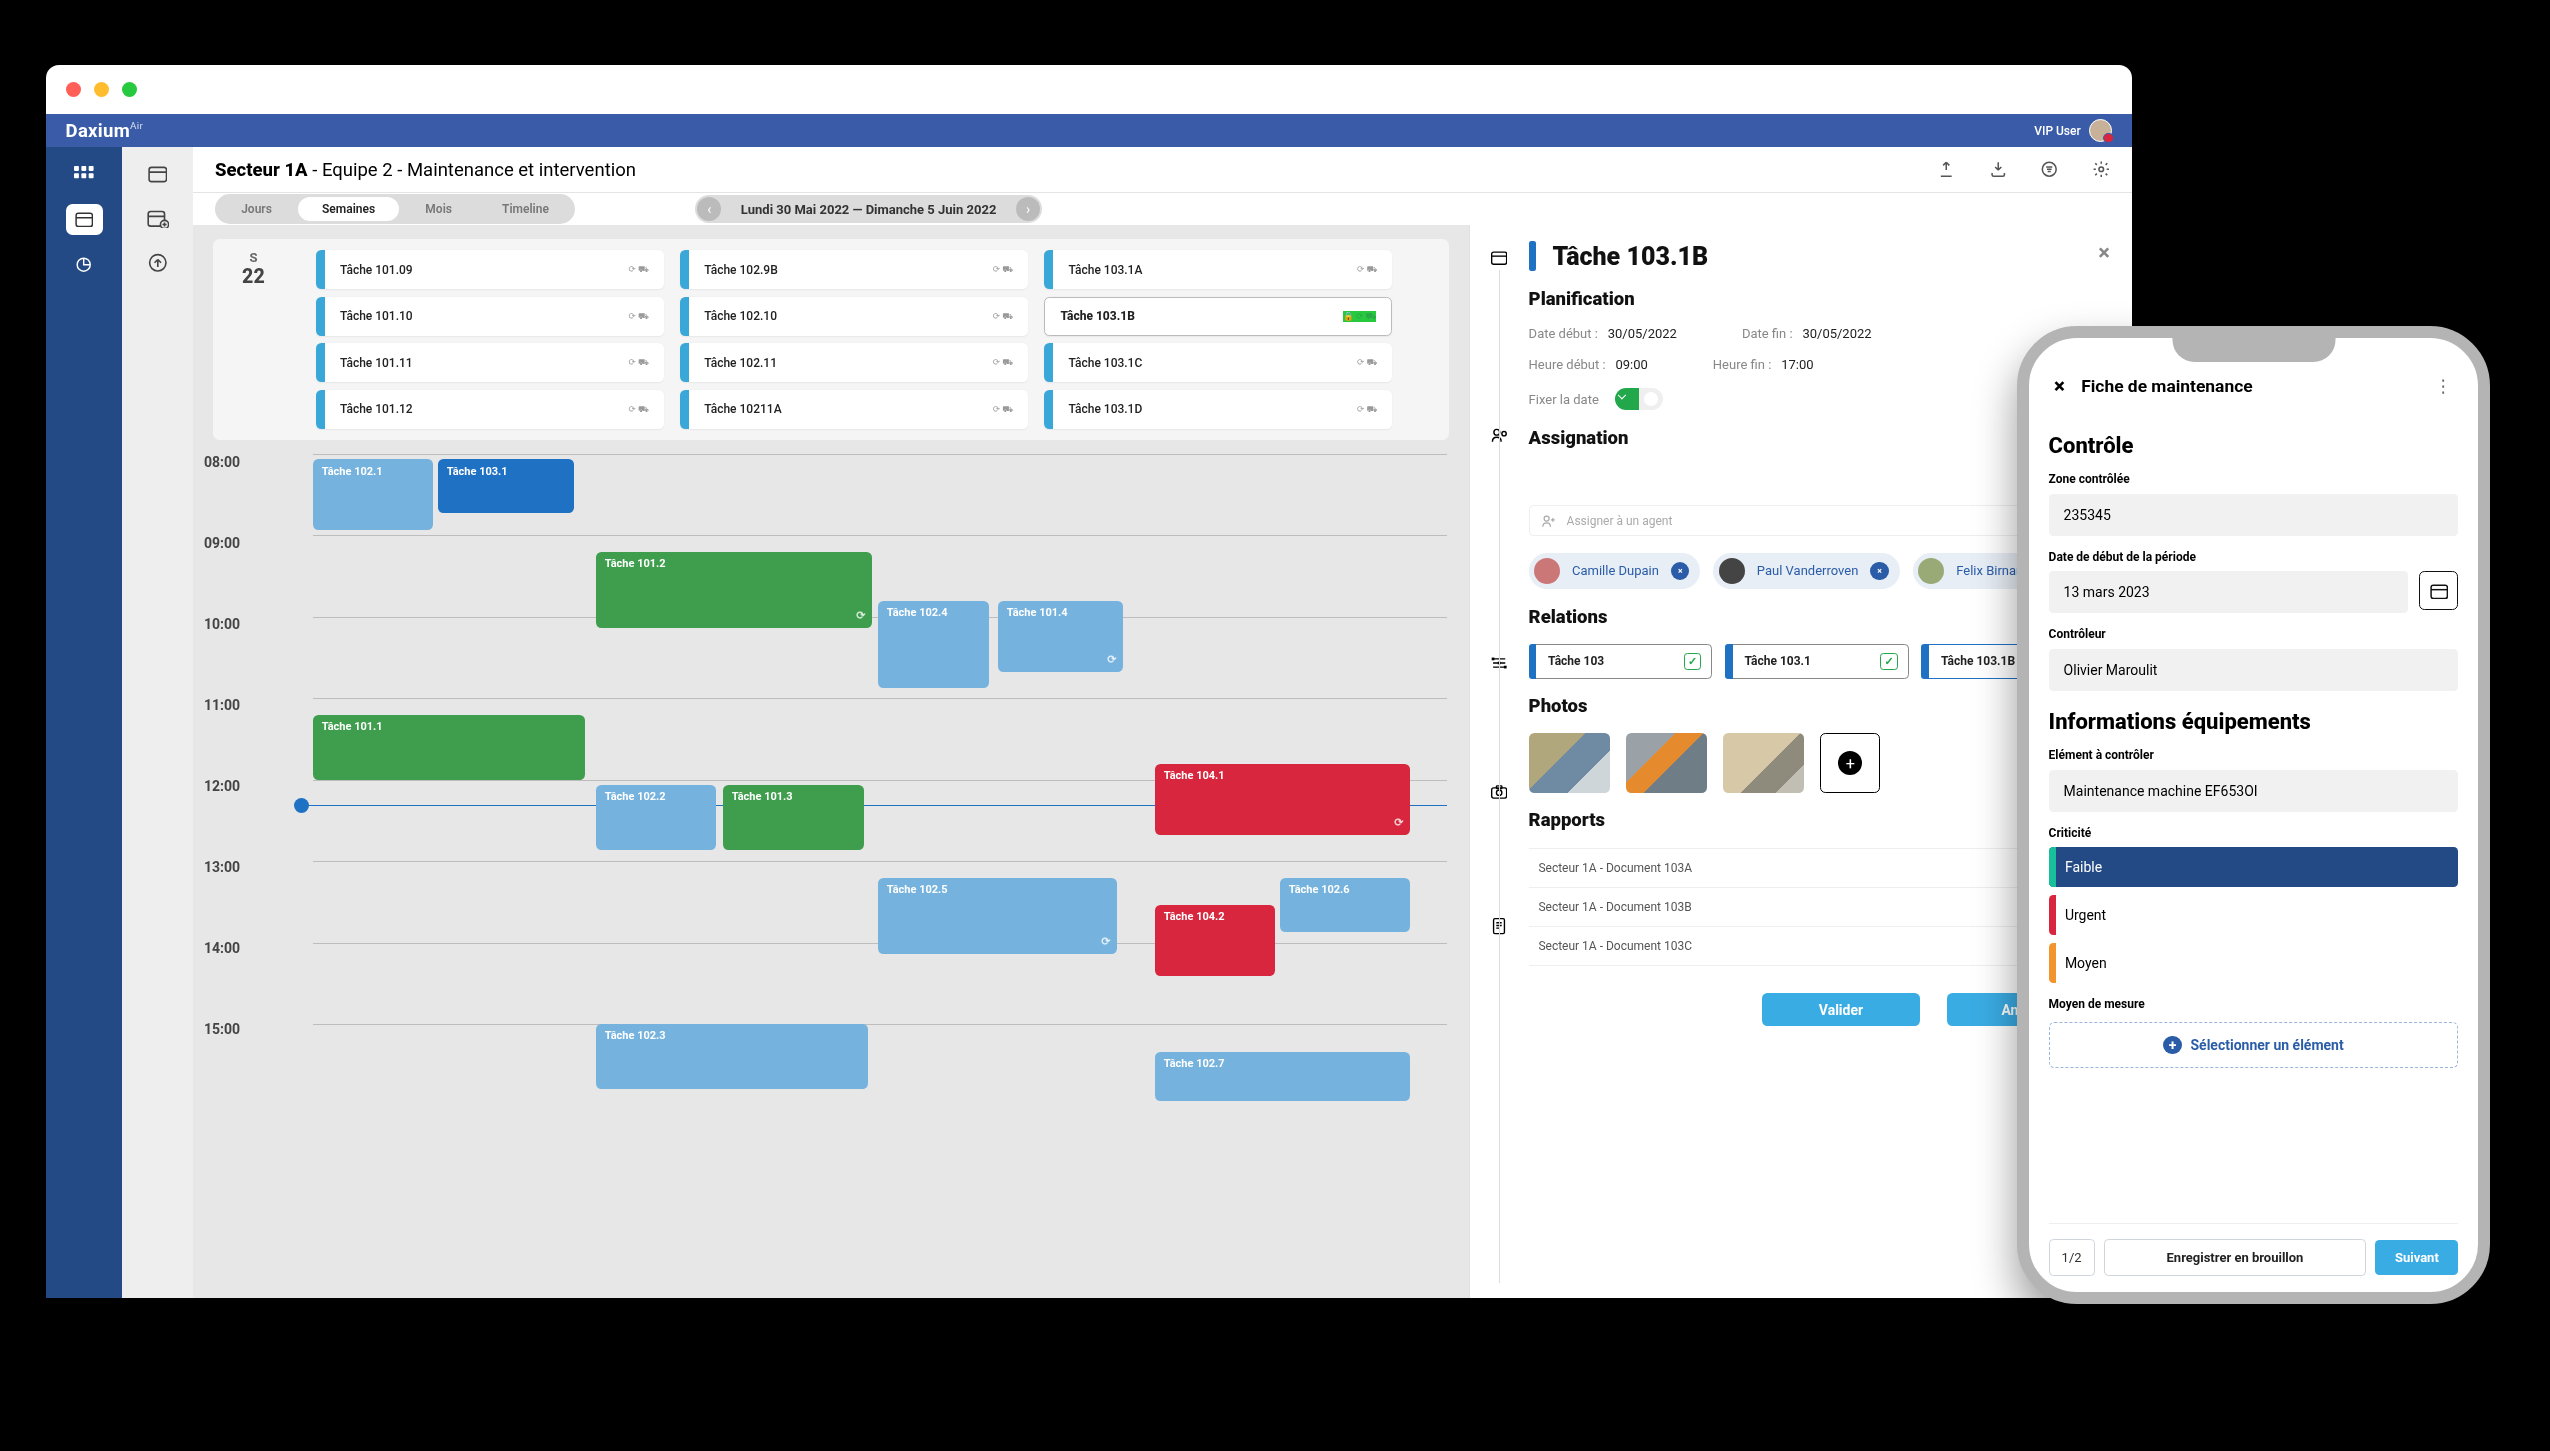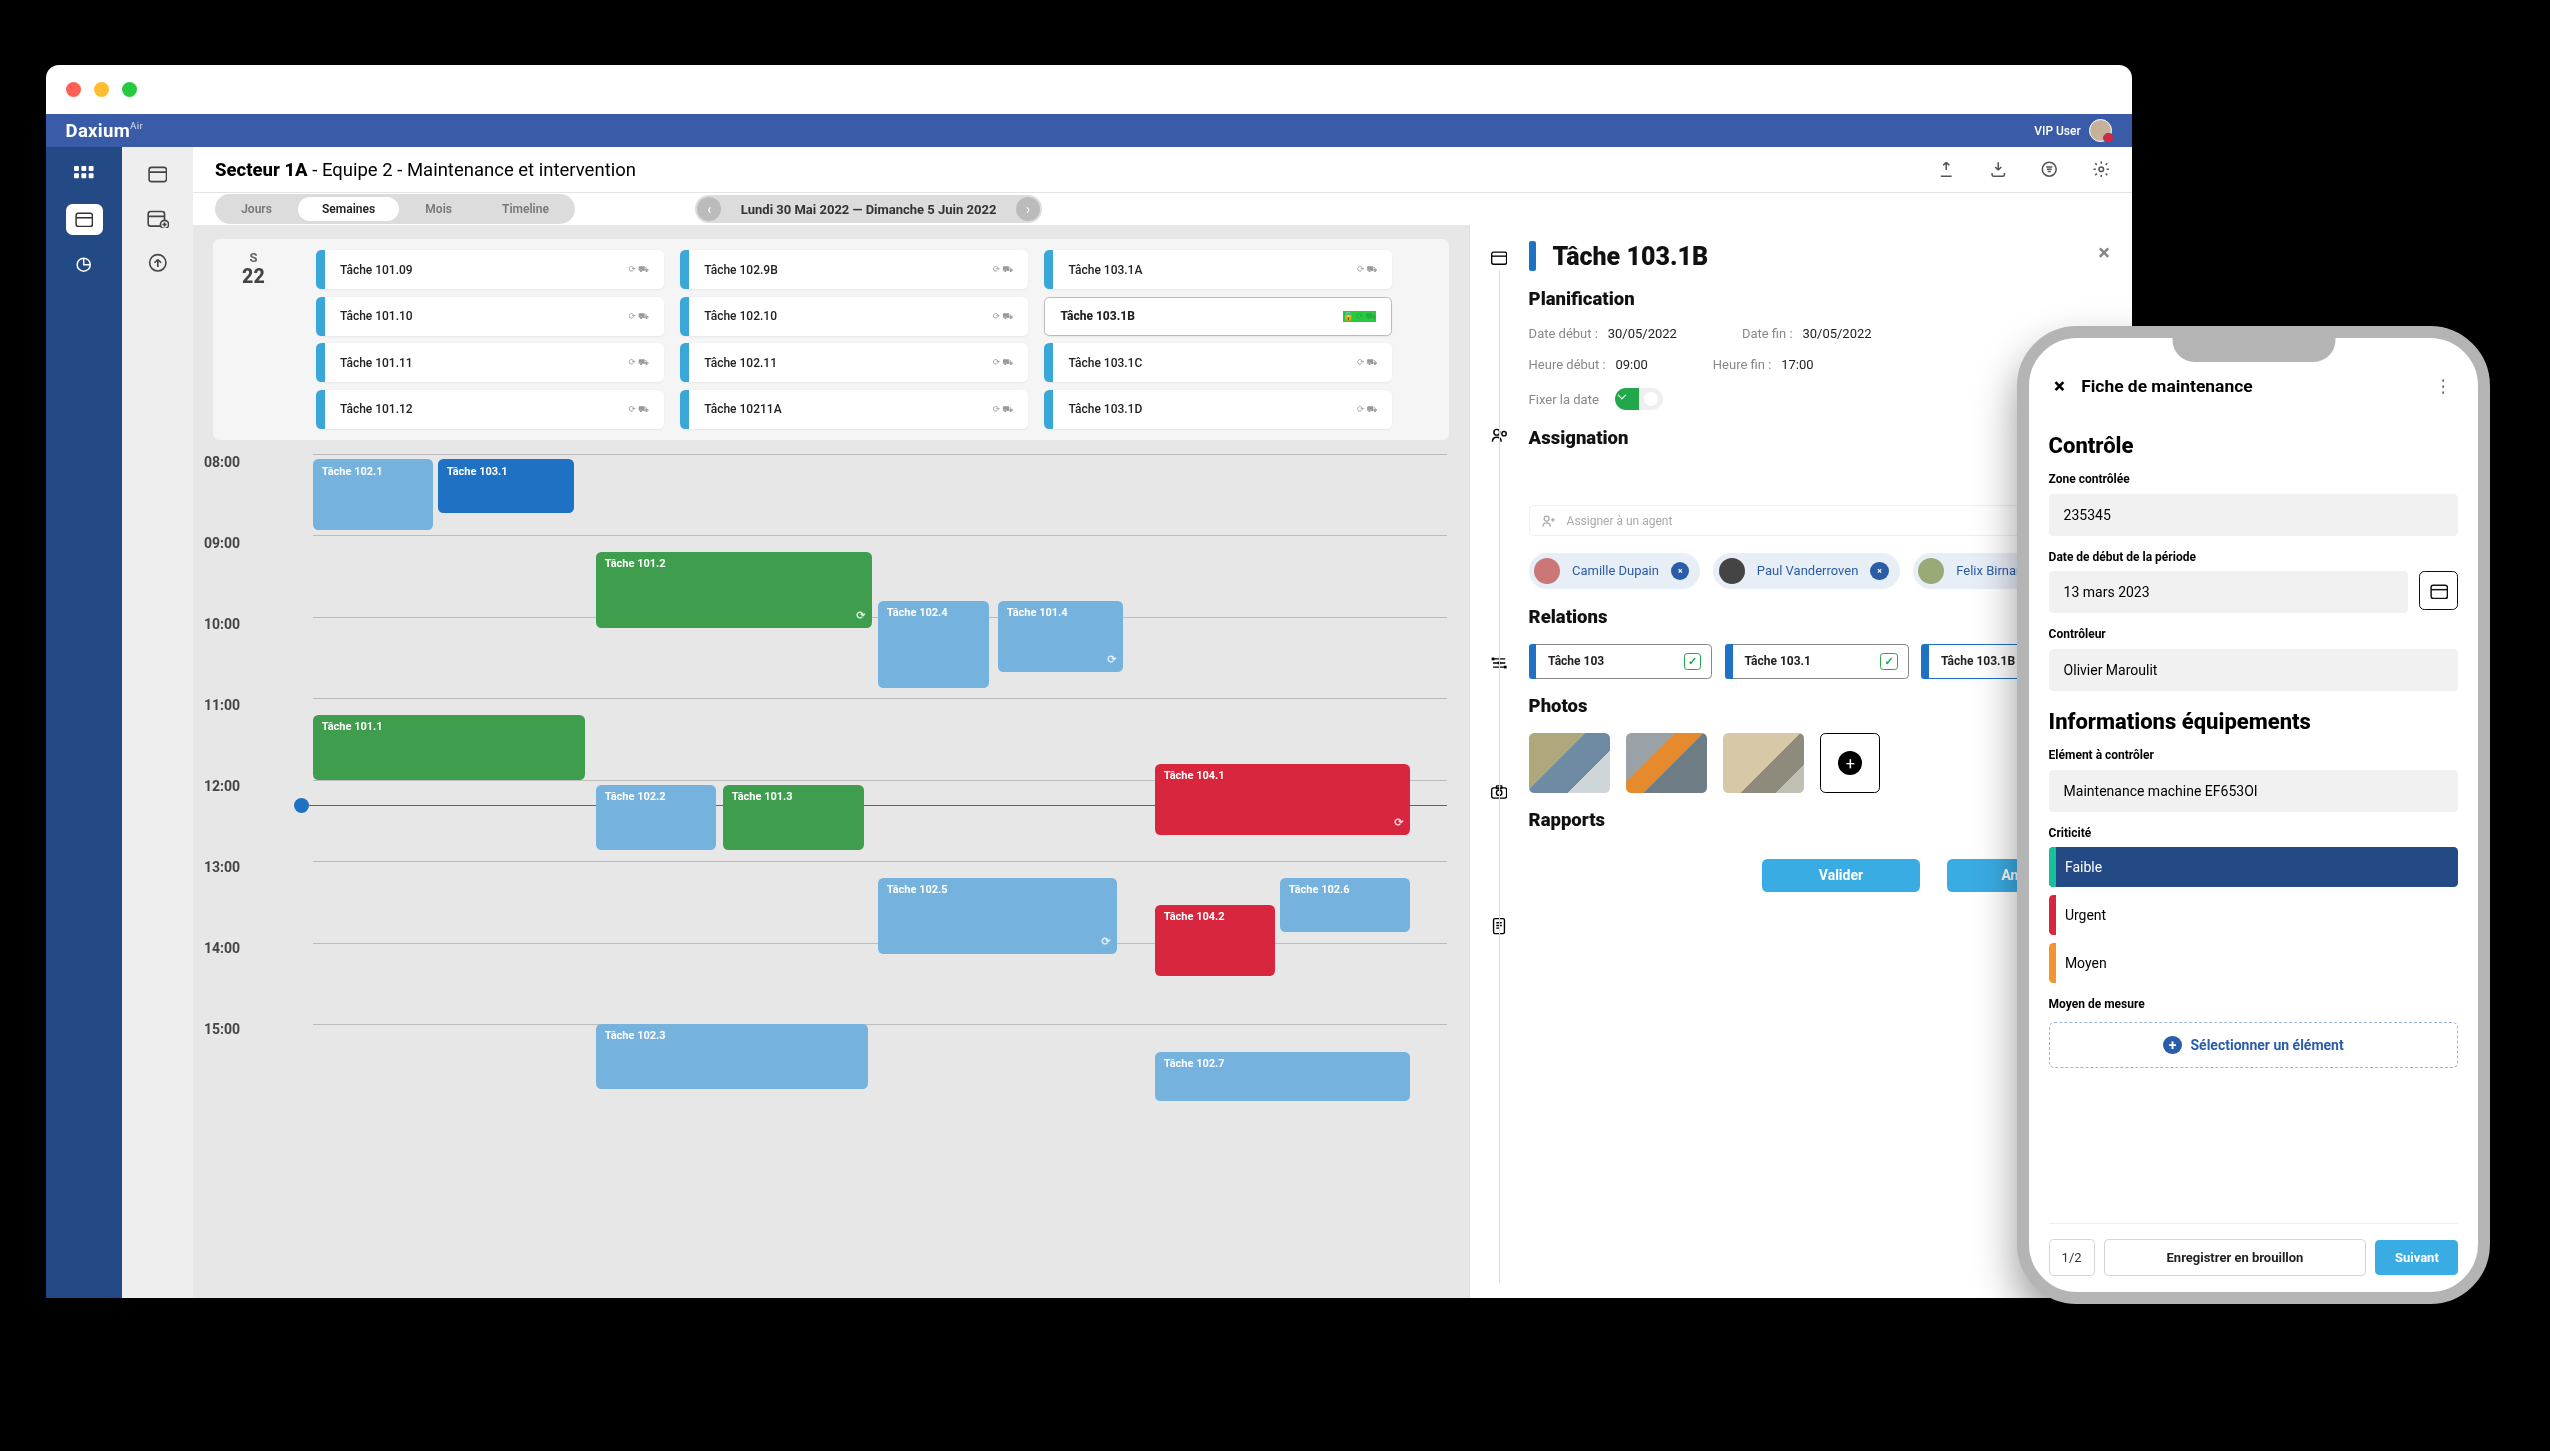--- a/index.html
+++ b/index.html
@@ -544,20 +544,25 @@
             <div class="photo-row">
               <div class="photo"></div>
               <div class="photo p2"></div>
               <div class="photo p3"></div>
               <div class="photo-add">
                   <div class="plus-circle">+</div>
                 </div>
             </div>
 
             <h2 class="section-h">Rapports</h2>
+            <div class="reports">
+              <div class="report-row">Secteur 1A - Document 103A</div>
+              <div class="report-row">Secteur 1A - Document 103B</div>
+              <div class="report-row">Secteur 1A - Document 103C</div>
+            </div>
 
             <div class="detail-actions">
               <div class="btn">Valider</div>
               <div class="btn">Annuler</div>
             </div>
           </div>
         </div>
 
       </div>
     </div>

